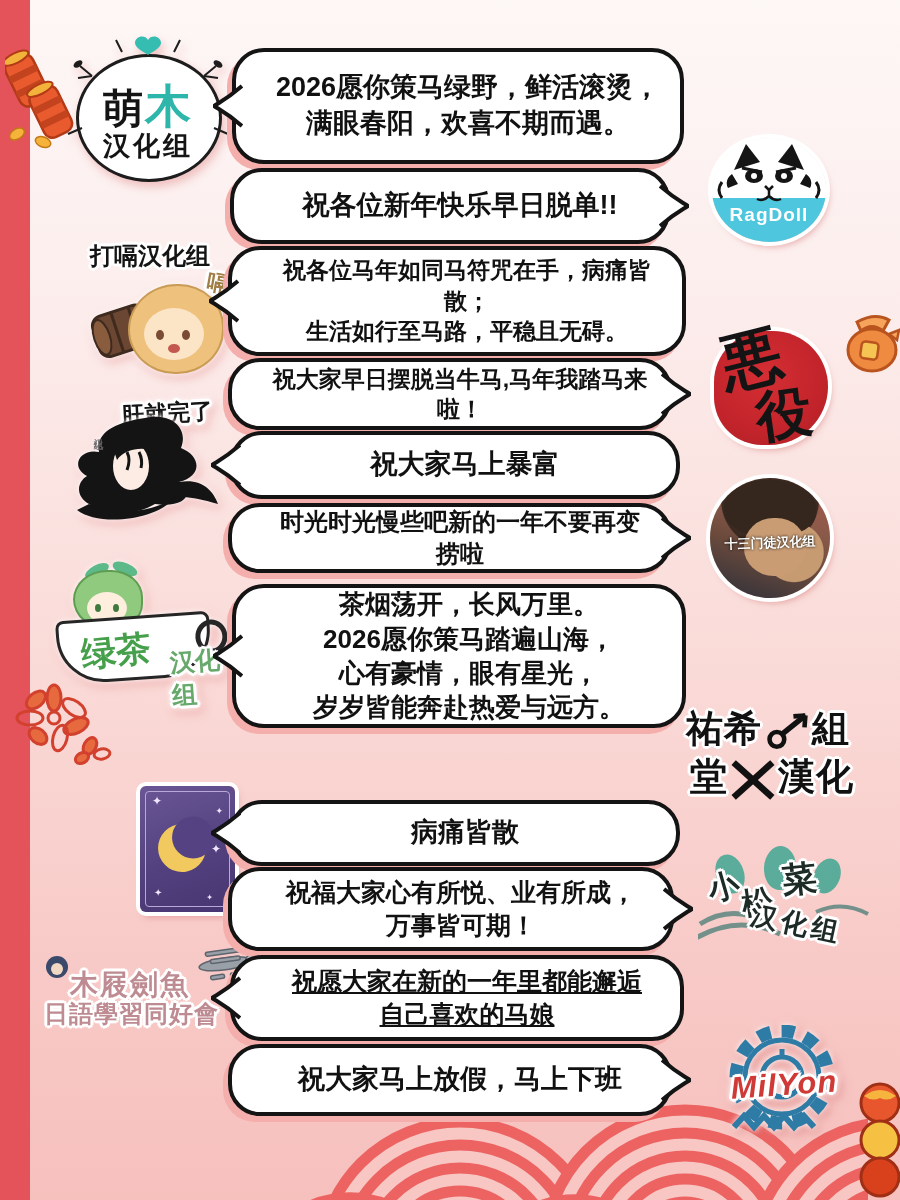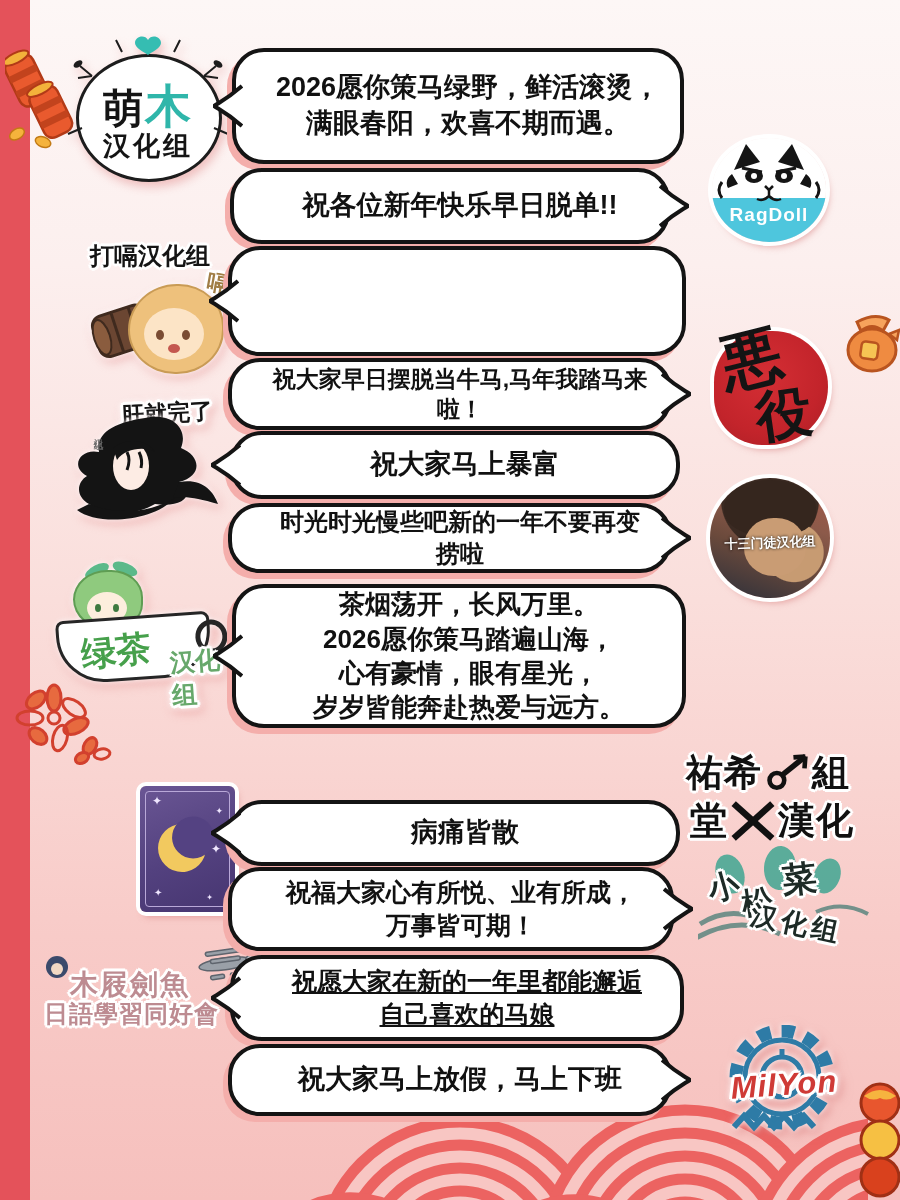--- a/index.html
+++ b/index.html
@@ -112,21 +112,21 @@
       radial-gradient(circle at 70% 62%,#c79b72 0%,#c79b72 26%,rgba(199,155,114,0) 27%),
       radial-gradient(circle at 50% 18%,#3a2a22 0%,#3a2a22 42%,rgba(58,42,34,0) 43%),
       linear-gradient(200deg,#a85848 0%,#8c5a4a 35%,#6b4a3c 60%,#2b2f3a 100%);}
   .apostle .hair{position:absolute;left:14px;top:2px;width:92px;height:56px;background:#35261e;border-radius:50% 50% 40% 45%;}
   .apostle .face{position:absolute;left:34px;top:40px;width:62px;height:58px;background:#c99c74;border-radius:48%;}
   .apostle .label{position:absolute;left:0;top:56px;width:100%;text-align:center;font-size:13px;
     font-weight:bold;color:#fff;transform:rotate(-2deg);text-shadow:0 0 3px #000;}
 
   
   .yuki{left:686px;top:704px;width:192px;height:96px;color:#111;}
-  .yuki .row{position:absolute;display:flex;align-items:center;font-weight:bold;font-size:37px;letter-spacing:1px;margin-top:44px;}
+  .yuki .row{position:absolute;display:flex;align-items:flex-end;font-weight:bold;font-size:37px;letter-spacing:1px;}
   .yuki .r1{left:0;top:0;} .yuki .r2{left:4px;top:48px;}
   .yuki svg{margin:0 2px;}
 
   
   .komatsuna{left:698px;top:850px;width:178px;height:108px;}
   .komatsuna .leaf{position:absolute;background:#49a795;border-radius:50%;opacity:.9;}
   .komatsuna .ch{position:absolute;font-weight:bold;color:#1d2a26;}
   .komatsuna .l2{position:absolute;left:52px;top:56px;font-size:27px;font-weight:bold;color:#1d2a26;
     transform:rotate(12deg);letter-spacing:4px;}
 
@@ -400,20 +400,22 @@
   <div class="bubble b2 tail-right">
     <svg class="tail" viewBox="0 0 30 44">
         <path d="M29 2 C14 15 7 18 1 22 C7 26 14 29 29 42" fill="#fff" stroke="#141414" stroke-width="4" stroke-linejoin="round"></path>
       </svg>
     <div class="bubble-text">祝各位新年快乐早日脱单!!</div>
   </div>
   <div class="bubble b3 tail-left">
     <svg class="tail" viewBox="0 0 30 44">
         <path d="M29 2 C14 15 7 18 1 22 C7 26 14 29 29 42" fill="#fff" stroke="#141414" stroke-width="4" stroke-linejoin="round"></path>
       </svg>
+    <div class="bubble-text">祝各位马年如同马符咒在手，病痛皆散；
+生活如行至马路，平稳且无碍。</div>
   </div>
   <div class="bubble b4 tail-right">
     <svg class="tail" viewBox="0 0 30 44">
         <path d="M29 2 C14 15 7 18 1 22 C7 26 14 29 29 42" fill="#fff" stroke="#141414" stroke-width="4" stroke-linejoin="round"></path>
       </svg>
     <div class="bubble-text">祝大家早日摆脱当牛马,马年我踏马来啦！</div>
   </div>
   <div class="bubble b5 tail-left">
     <svg class="tail" viewBox="0 0 30 44">
         <path d="M29 2 C14 15 7 18 1 22 C7 26 14 29 29 42" fill="#fff" stroke="#141414" stroke-width="4" stroke-linejoin="round"></path>

